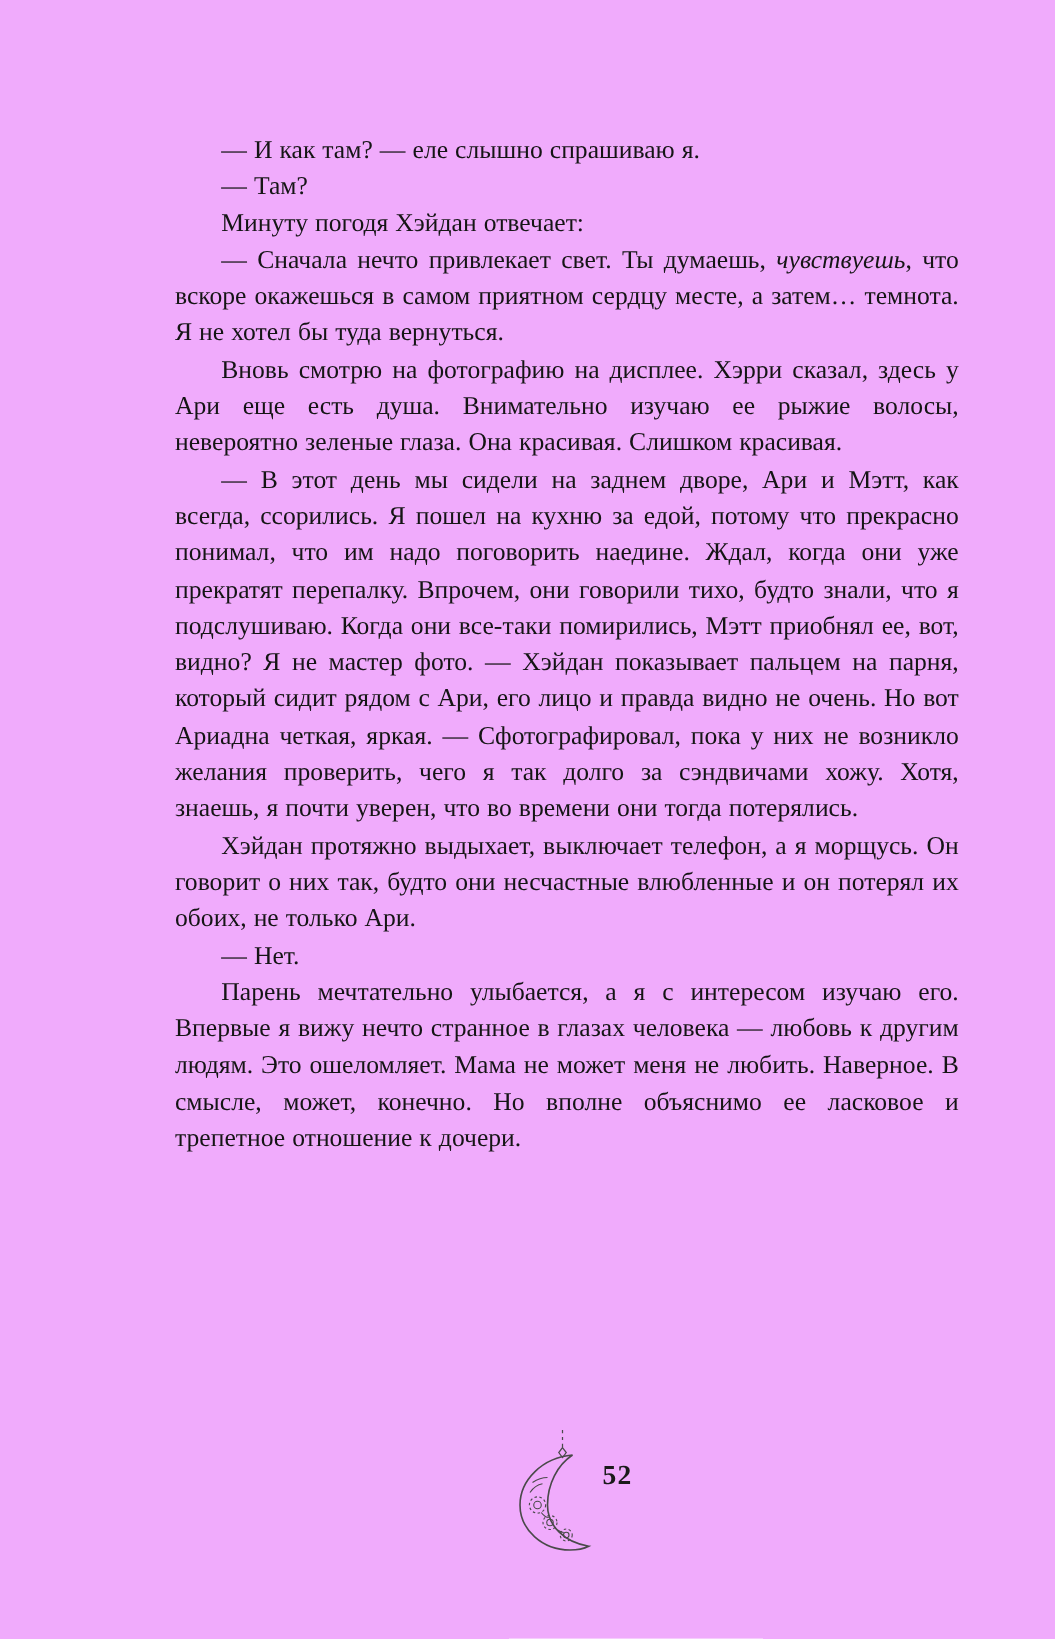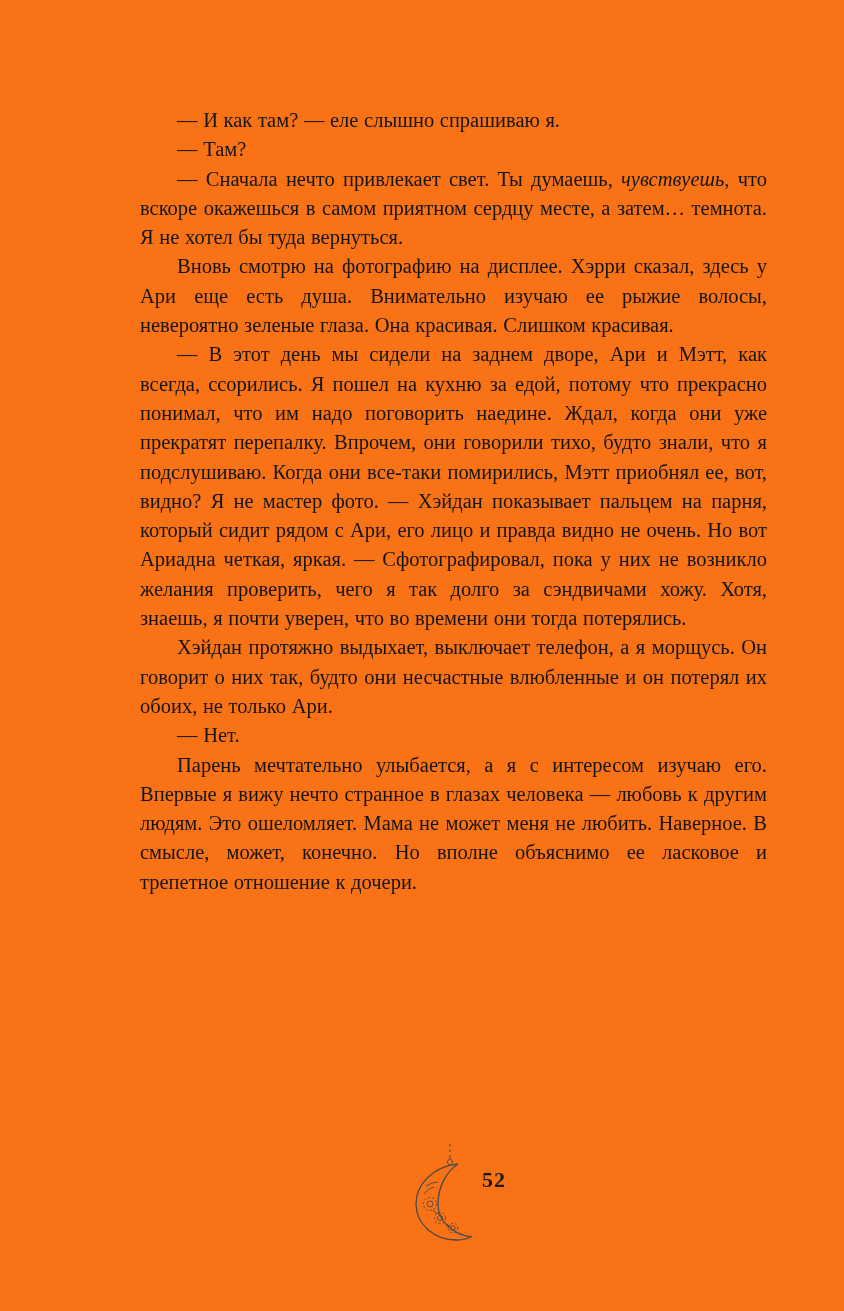--- a/index.html
+++ b/index.html
@@ -5,21 +5,21 @@
   * { box-sizing: border-box; }
   html, body {
     margin: 0;
     padding: 0;
     background: #ffffff;
   }
   .page {
     position: relative;
     width: 844px;
     height: 1311px;
-    background: #f97316;
+    background: #f0abfc;
     font-family: "Liberation Serif", "DejaVu Serif", serif;
     color: #151515;
     overflow: hidden;
   }
   .text-block {
     position: absolute;
     left: 140px;
     top: 106px;
     width: 627px;
     font-size: 20.5px;
@@ -63,20 +63,21 @@
   }
 </style>
 </head>
 <body>
 
 <div class="page">
 
   <div class="text-block">
     <p class="para">— И как там? — еле слышно спрашиваю я.</p>
     <p class="para">— Там?</p>
+    <p class="para">Минуту погодя Хэйдан отвечает:</p>
     <p class="para"><span>— Сначала нечто привлекает свет. Ты думаешь, </span><em>чувствуешь</em><span>, что вскоре окажешься в самом приятном сердцу месте, а затем… темнота. Я не хотел бы туда вернуться.</span></p>
     <p class="para">Вновь смотрю на фотографию на дисплее. Хэрри сказал, здесь у Ари еще есть душа. Внимательно изучаю ее рыжие волосы, невероятно зеленые глаза. Она красивая. Слишком красивая.</p>
     <p class="para">— В этот день мы сидели на заднем дворе, Ари и Мэтт, как всегда, ссорились. Я пошел на кухню за едой, потому что прекрасно понимал, что им надо поговорить наедине. Ждал, когда они уже прекратят перепалку. Впрочем, они говорили тихо, будто знали, что я подслушиваю. Когда они все-таки помирились, Мэтт приобнял ее, вот, видно? Я не мастер фото. — Хэйдан показывает пальцем на парня, который сидит рядом с Ари, его лицо и правда видно не очень. Но вот Ариадна четкая, яркая. — Сфотографировал, пока у них не возникло желания проверить, чего я так долго за сэндвичами хожу. Хотя, знаешь, я почти уверен, что во времени они тогда потерялись.</p>
     <p class="para">Хэйдан протяжно выдыхает, выключает телефон, а я морщусь. Он говорит о них так, будто они несчастные влюбленные и он потерял их обоих, не только Ари.</p>
     <p class="para">— Нет.</p>
     <p class="para">Парень мечтательно улыбается, а я с интересом изучаю его. Впервые я вижу нечто странное в глазах человека — любовь к другим людям. Это ошеломляет. Мама не может меня не любить. Наверное. В смысле, может, конечно. Но вполне объяснимо ее ласковое и трепетное отношение к дочери.</p>
   </div>
 
   <div class="footer">
     <svg class="moon-illustration" viewBox="0 0 98 104" xmlns="http://www.w3.org/2000/svg" fill="none">

